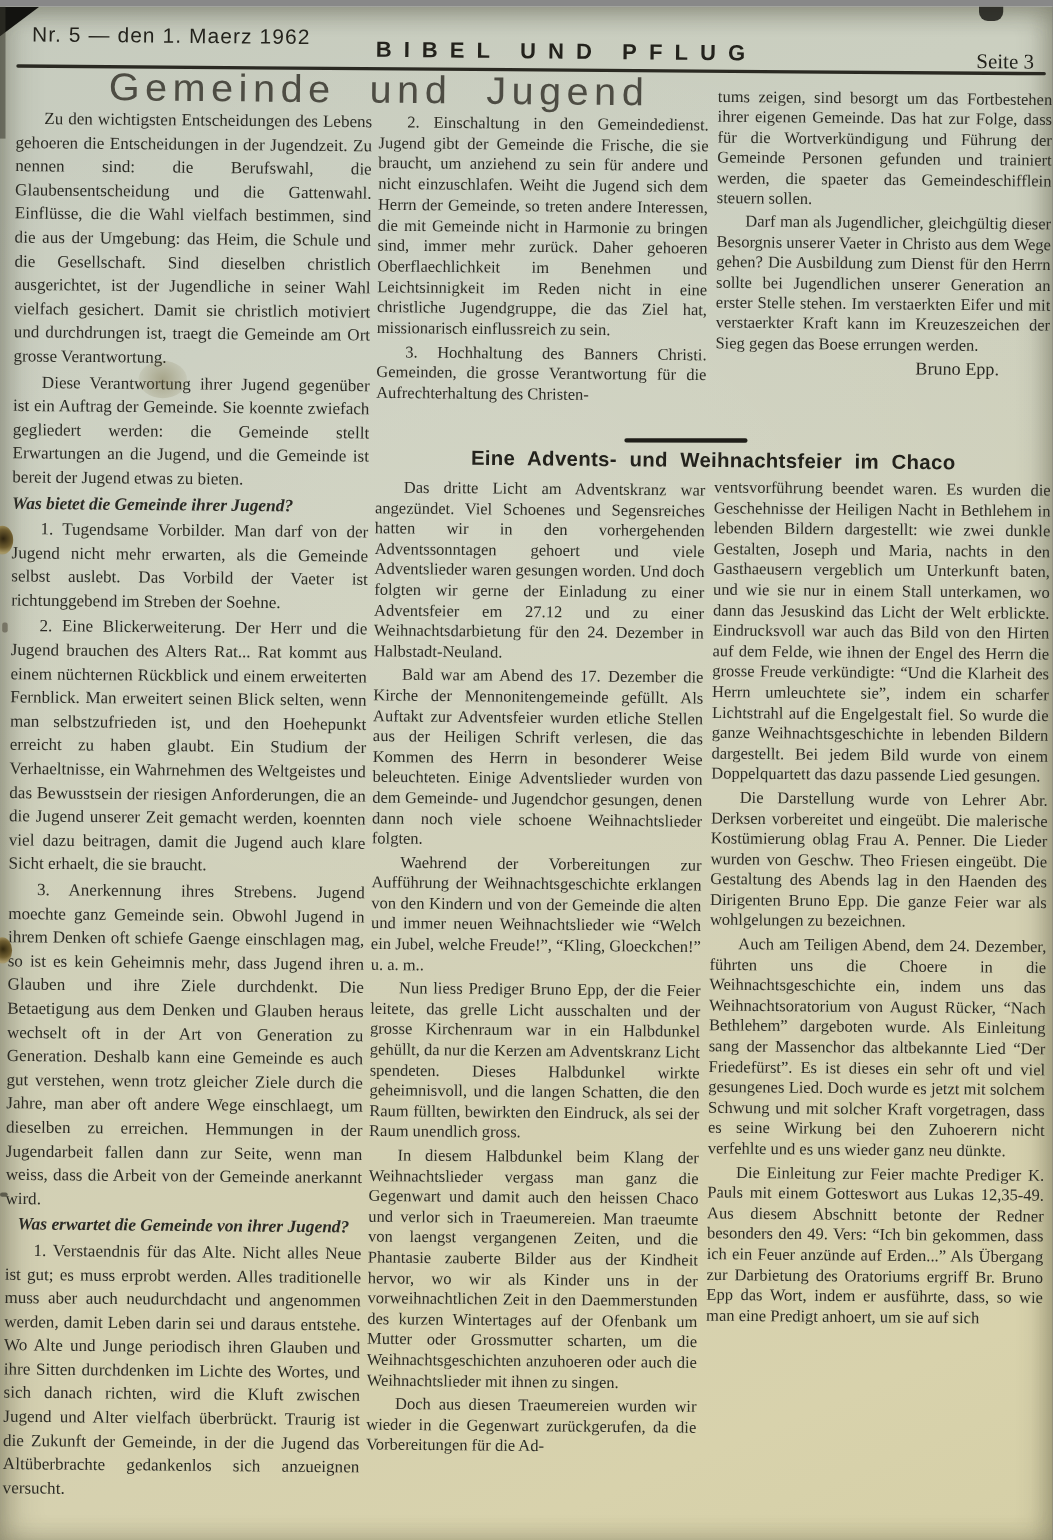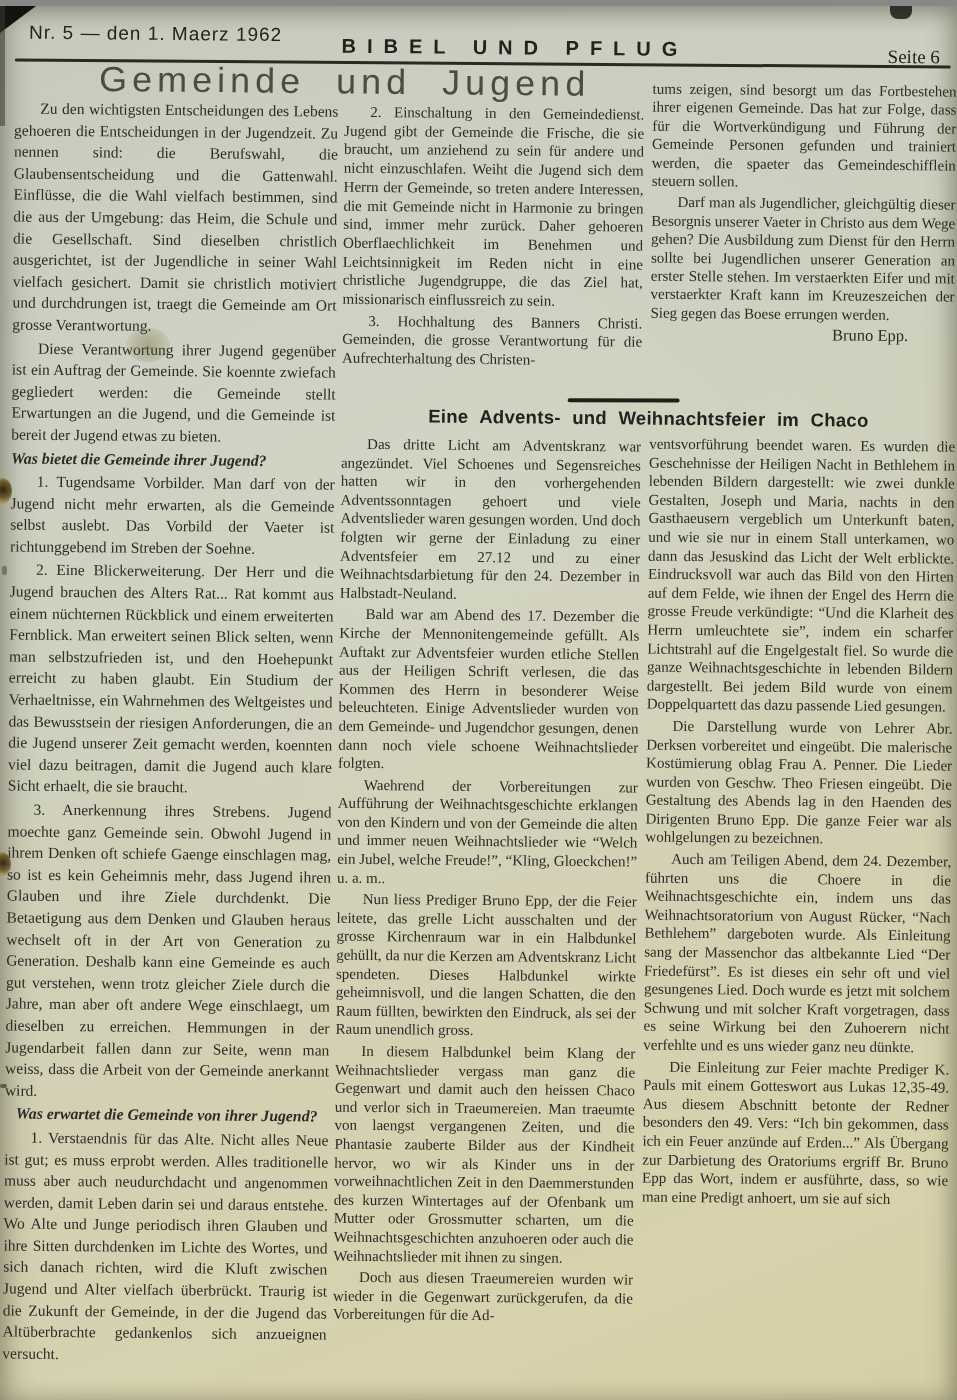--- a/index.html
+++ b/index.html
@@ -71,21 +71,21 @@
   .speck2{position:absolute;left:2px;top:560px;width:5px;height:9px;background:#565244;opacity:.6;border-radius:2px;}
 </style>
 </head>
 <body>
 
 <div id="page">
   <div id="tilt">
 
     <div class="hdr-issue">Nr. 5 — den 1. Maerz 1962</div>
     <div class="hdr-masthead">BIBEL UND PFLUG</div>
-    <div class="hdr-page">Seite 6</div>
+    <div class="hdr-page">Seite 3</div>
     <div class="hdr-rule"></div>
 
     <div class="title1">Gemeinde und Jugend</div>
 
     <div class="col" id="col1">
       <p class="ind">Zu den wichtigsten Entscheidungen des Lebens gehoeren die Entscheidungen in der Jugendzeit. Zu nennen sind: die Berufswahl, die Glaubensentscheidung und die Gattenwahl. Einflüsse, die die Wahl vielfach bestimmen, sind die aus der Umgebung: das Heim, die Schule und die Gesellschaft. Sind dieselben christlich ausgerichtet, ist der Jugendliche in seiner Wahl vielfach gesichert. Damit sie christlich motiviert und durchdrungen ist, traegt die Gemeinde am Ort grosse Verantwortung.</p>
       <p class="ind">Diese Verantwortung ihrer Jugend gegenüber ist ein Auftrag der Gemeinde. Sie koennte zwiefach gegliedert werden: die Gemeinde stellt Erwartungen an die Jugend, und die Gemeinde ist bereit der Jugend etwas zu bieten.</p>
       <p class="qhead">Was bietet die Gemeinde ihrer Jugend?</p>
       <p class="ind">1. Tugendsame Vorbilder. Man darf von der Jugend nicht mehr erwarten, als die Gemeinde selbst auslebt. Das Vorbild der Vaeter ist richtunggebend im Streben der Soehne.</p>
       <p class="ind">2. Eine Blickerweiterung. Der Herr und die Jugend brauchen des Alters Rat... Rat kommt aus einem nüchternen Rückblick und einem erweiterten Fernblick. Man erweitert seinen Blick selten, wenn man selbstzufrieden ist, und den Hoehepunkt erreicht zu haben glaubt. Ein Studium der Verhaeltnisse, ein Wahrnehmen des Weltgeistes und das Bewusstsein der riesigen Anforderungen, die an die Jugend unserer Zeit gemacht werden, koennten viel dazu beitragen, damit die Jugend auch klare Sicht erhaelt, die sie braucht.</p>

